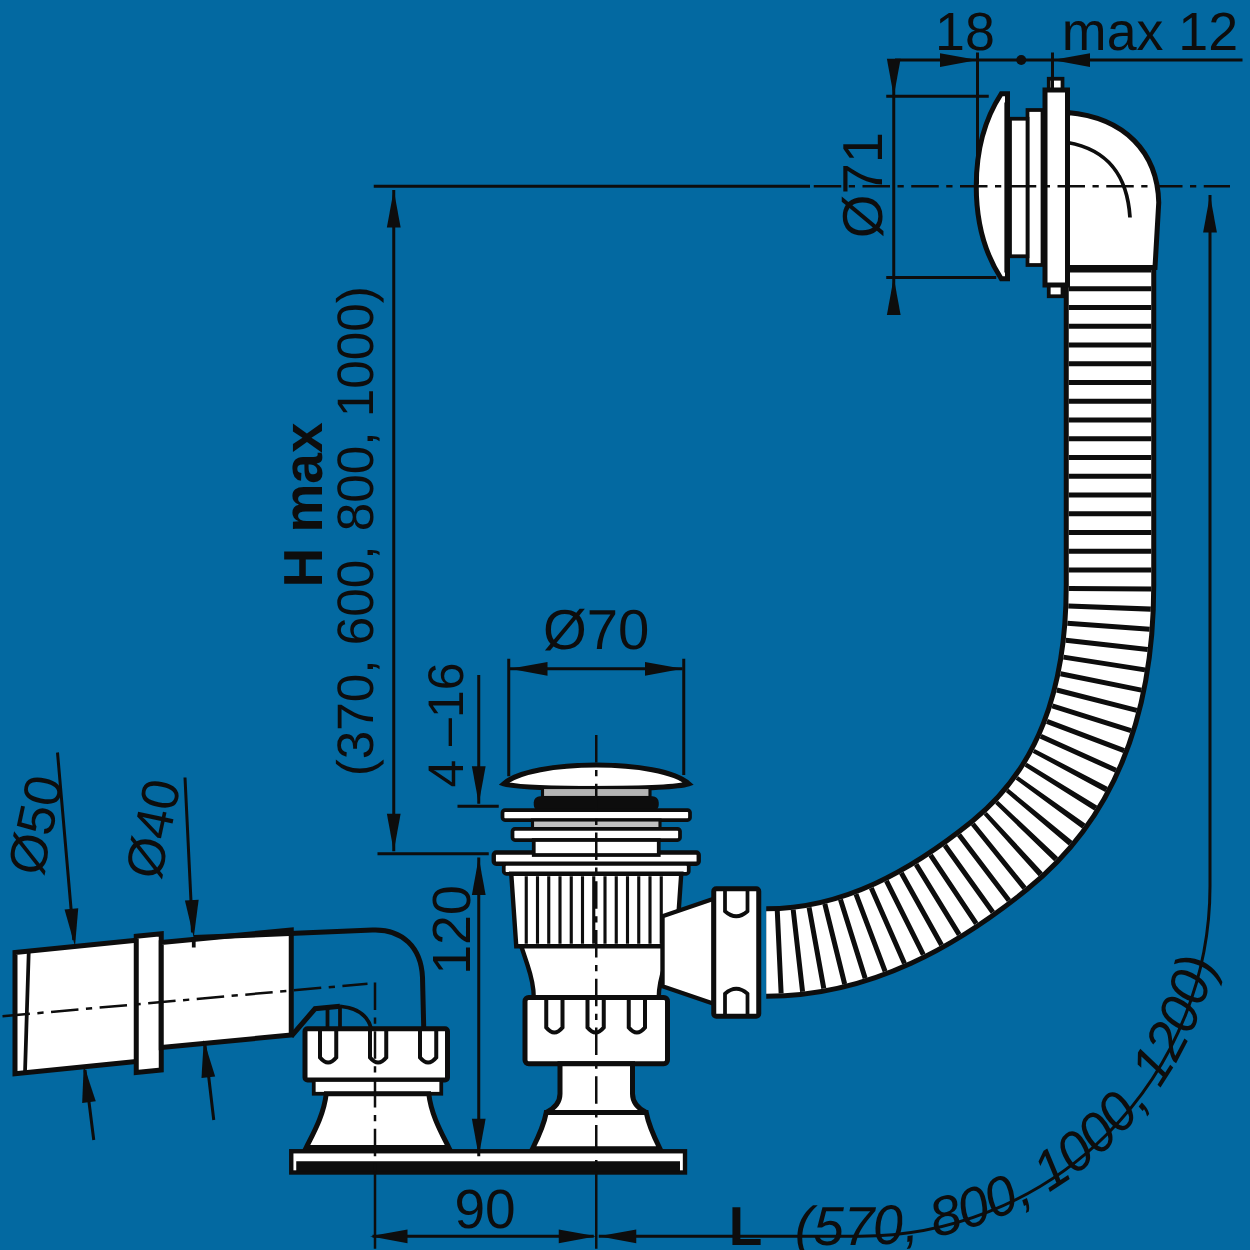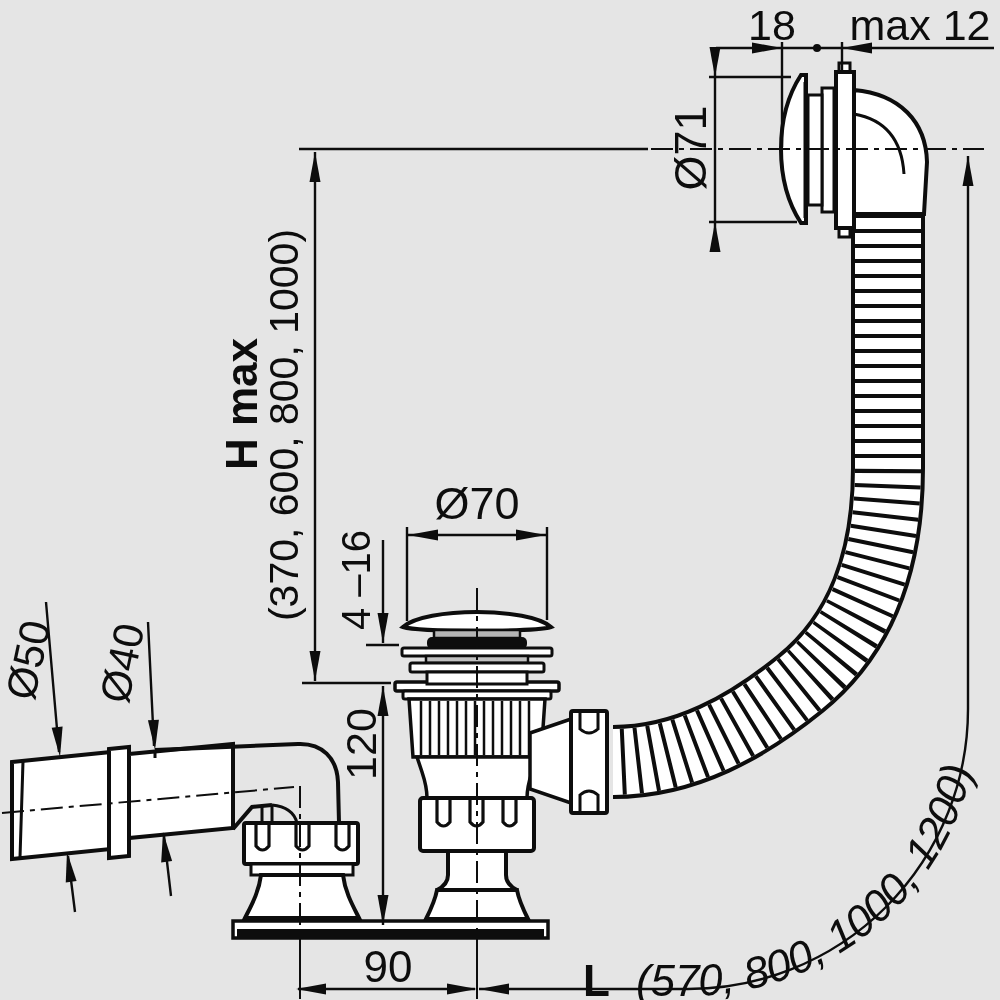--- a/index.html
+++ b/index.html
@@ -1,16 +1,16 @@
 <!DOCTYPE html>
 <html><head>
 <meta charset="utf-8">
 <style>
   html,body{margin:0;padding:0;background:#ffffff;}
-  .stage{width:1000px;height:1000px;position:relative;background:#e5e5e5;}
+  .stage{width:1000px;height:1000px;position:relative;background:#0369a1;}
   svg{display:block;}
   .lbl{font-family:"Liberation Sans","DejaVu Sans",sans-serif;fill:#0d0d0d;}
   .part{stroke:#0d0d0d;fill:#ffffff;}
   .ln{stroke:#0d0d0d;fill:none;}
   .dim{stroke:#0d0d0d;stroke-width:2.4;fill:none;}
   .cl{stroke:#0d0d0d;stroke-width:2;fill:none;stroke-dasharray:22 6 5 6;}
   .arr{fill:#0d0d0d;stroke:none;}
 </style>
 </head>
 <body>

